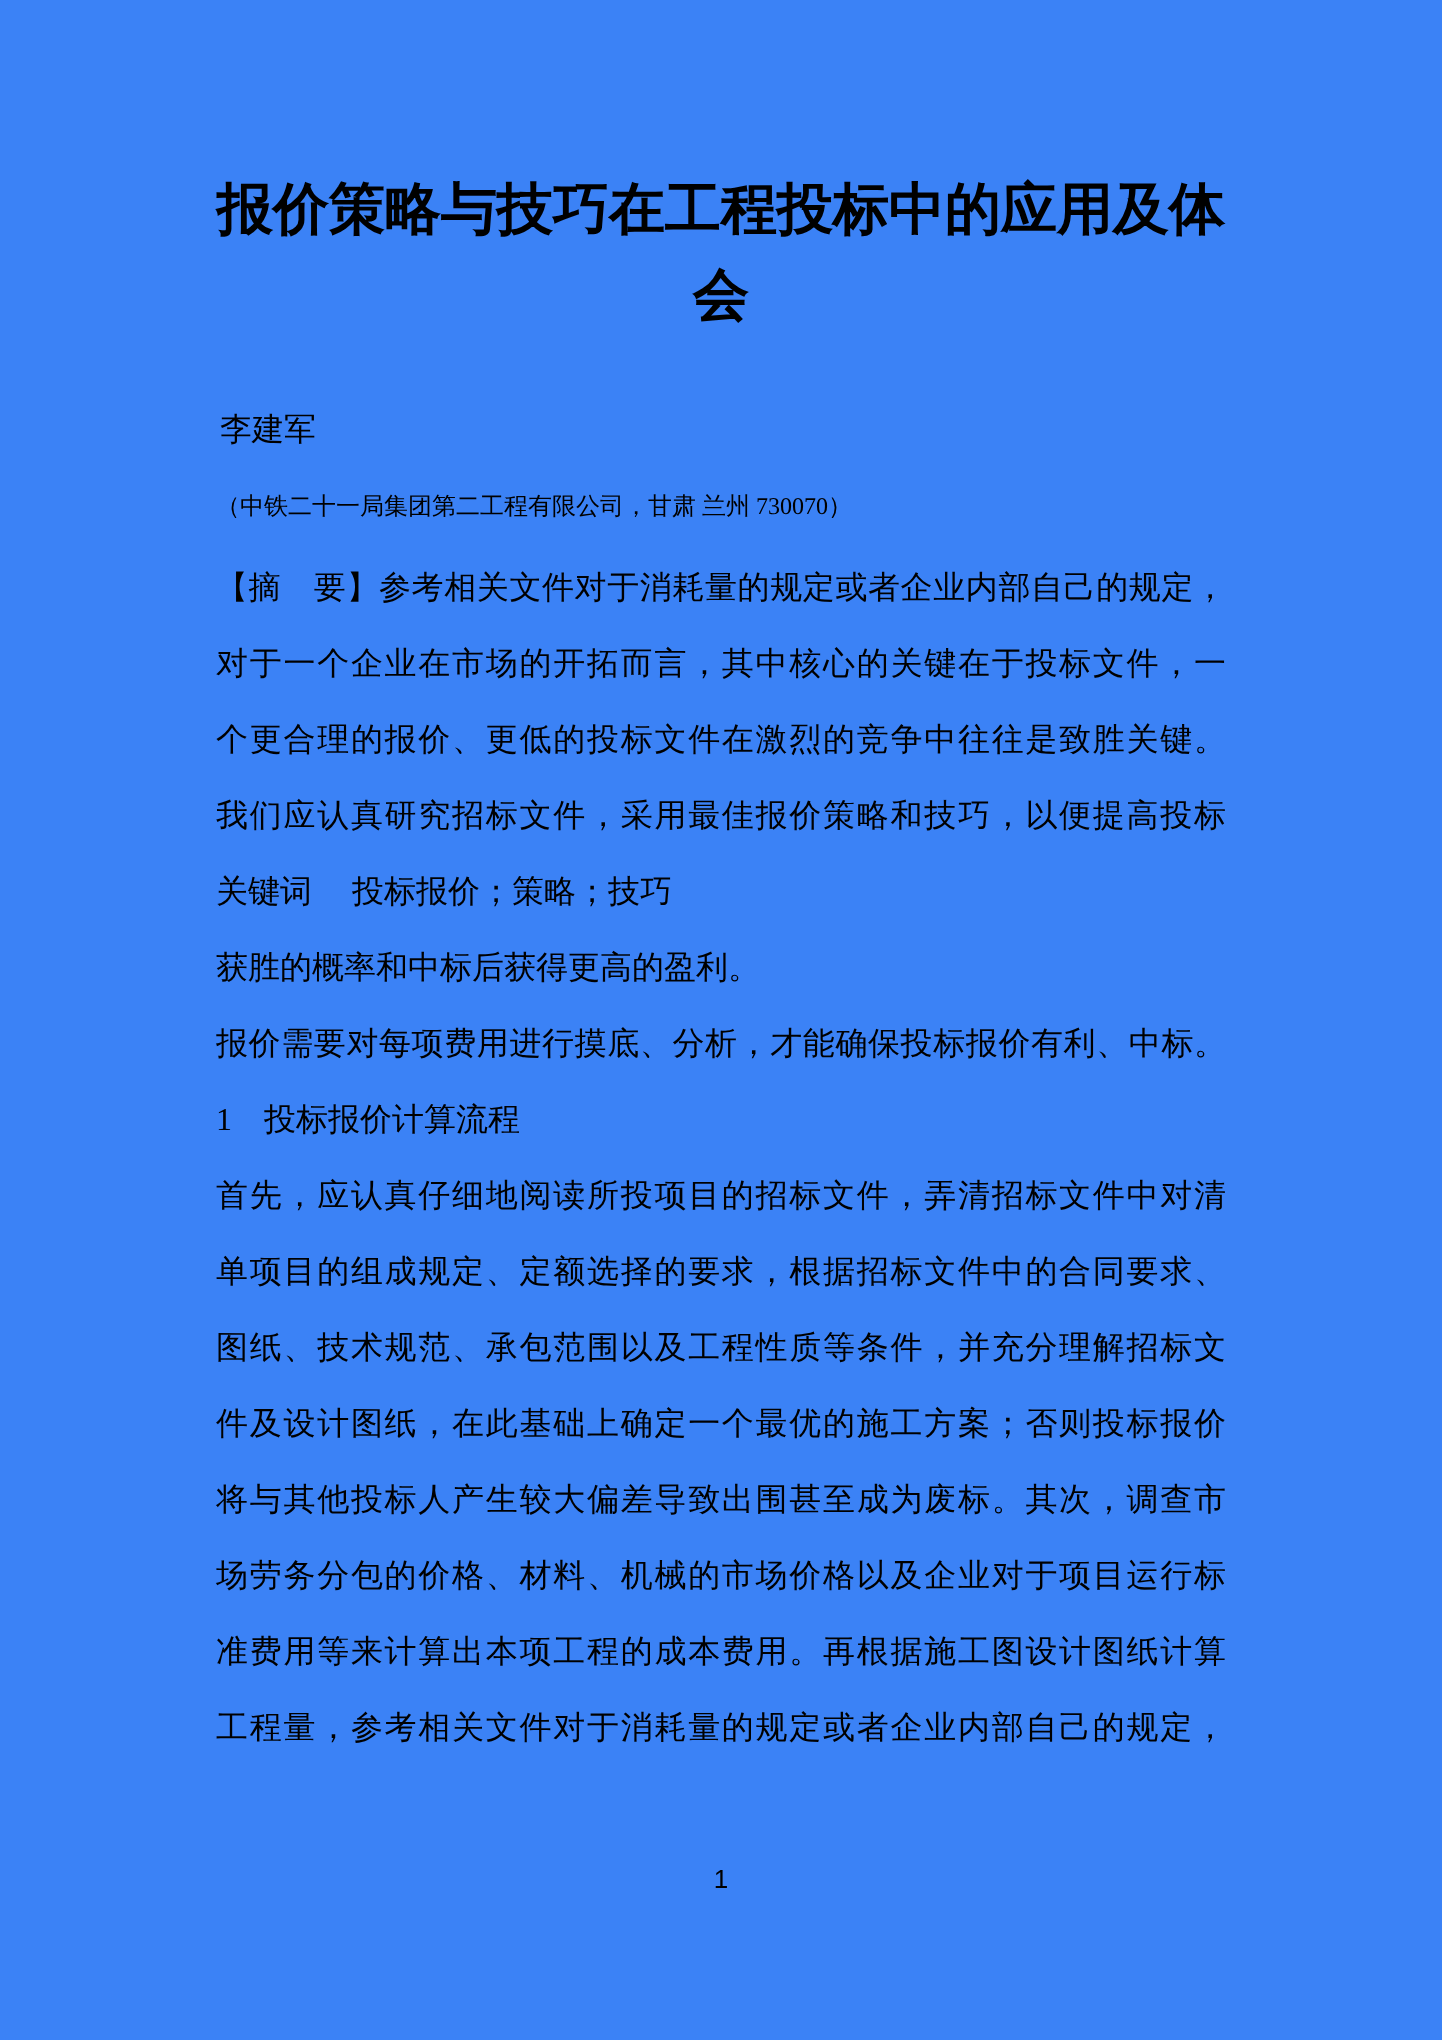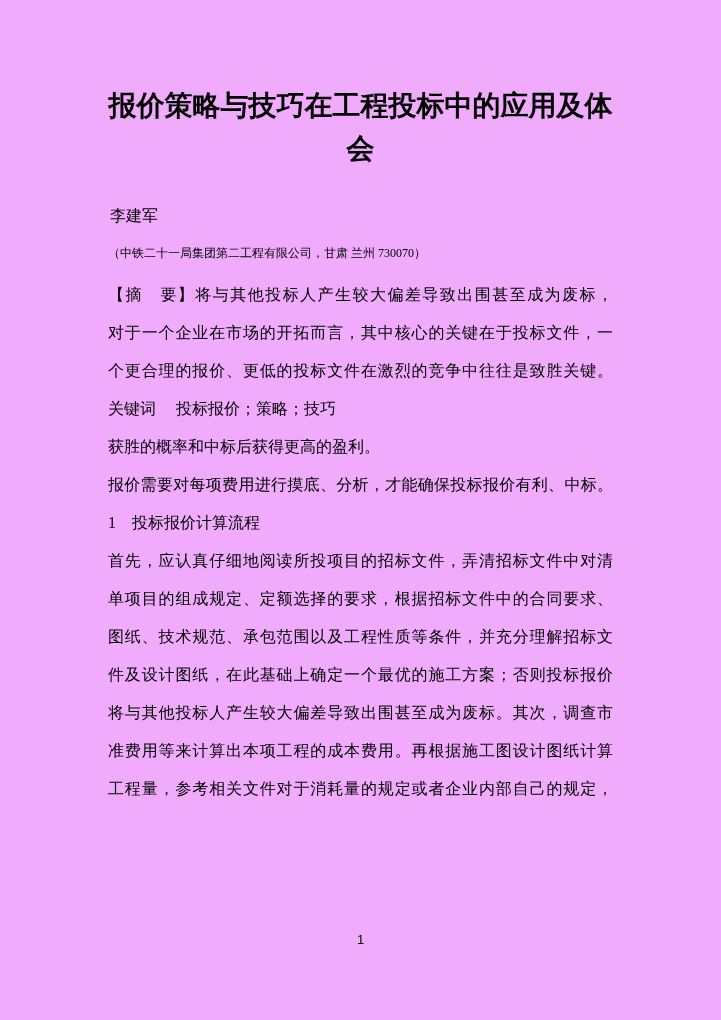--- a/index.html
+++ b/index.html
@@ -1,21 +1,21 @@
 <!DOCTYPE html>
 <html><head>
 <meta charset="utf-8">
 <style>
   * { margin: 0; padding: 0; box-sizing: border-box; }
   html, body { background: #ffffff; }
   .page {
     position: relative;
     width: 721px;
     height: 1020px;
-    background: #f0abfc;
+    background: #3b82f6;
     color: #000000;
     font-family: "Liberation Serif", "DejaVu Serif", serif;
     overflow: hidden;
   }
   .title {
     position: absolute;
     top: 84px;
     left: 0;
     width: 721px;
     text-align: center;
@@ -75,31 +75,33 @@
   <h1 class="title">
     <div>报价策略与技巧在工程投标中的应用及体</div>
     <div>会</div>
   </h1>
 
   <div class="author">李建军</div>
 
   <div class="affiliation">（中铁二十一局集团第二工程有限公司，甘肃 兰州 730070）</div>
 
   <div class="body-text" id="body-lines">
-      <div class="line j"><span class="bold">【摘　要】</span><span>将与其他投标人产生较大偏差导致出围甚至成为废标，</span></div>
+      <div class="line j"><span class="bold">【摘　要】</span><span>参考相关文件对于消耗量的规定或者企业内部自己的规定，</span></div>
       <div class="line j"><span>对于一个企业在市场的开拓而言，其中核心的关键在于投标文件，一</span></div>
       <div class="line j"><span>个更合理的报价、更低的投标文件在激烈的竞争中往往是致胜关键。</span></div>
+      <div class="line j"><span>我们应认真研究招标文件，采用最佳报价策略和技巧，以便提高投标</span></div>
       <div class="line"><span>关键词　 投标报价；策略；技巧</span></div>
       <div class="line"><span>获胜的概率和中标后获得更高的盈利。</span></div>
       <div class="line j"><span>报价需要对每项费用进行摸底、分析，才能确保投标报价有利、中标。</span></div>
       <div class="line"><span>1　投标报价计算流程</span></div>
       <div class="line j"><span>首先，应认真仔细地阅读所投项目的招标文件，弄清招标文件中对清</span></div>
       <div class="line j"><span>单项目的组成规定、定额选择的要求，根据招标文件中的合同要求、</span></div>
       <div class="line j"><span>图纸、技术规范、承包范围以及工程性质等条件，并充分理解招标文</span></div>
       <div class="line j"><span>件及设计图纸，在此基础上确定一个最优的施工方案；否则投标报价</span></div>
       <div class="line j"><span>将与其他投标人产生较大偏差导致出围甚至成为废标。其次，调查市</span></div>
+      <div class="line j"><span>场劳务分包的价格、材料、机械的市场价格以及企业对于项目运行标</span></div>
       <div class="line j"><span>准费用等来计算出本项工程的成本费用。再根据施工图设计图纸计算</span></div>
       <div class="line j"><span>工程量，参考相关文件对于消耗量的规定或者企业内部自己的规定，</span></div>
     </div>
 
   <div class="pagenum">1</div>
 
 </div>
 
 </body></html>

